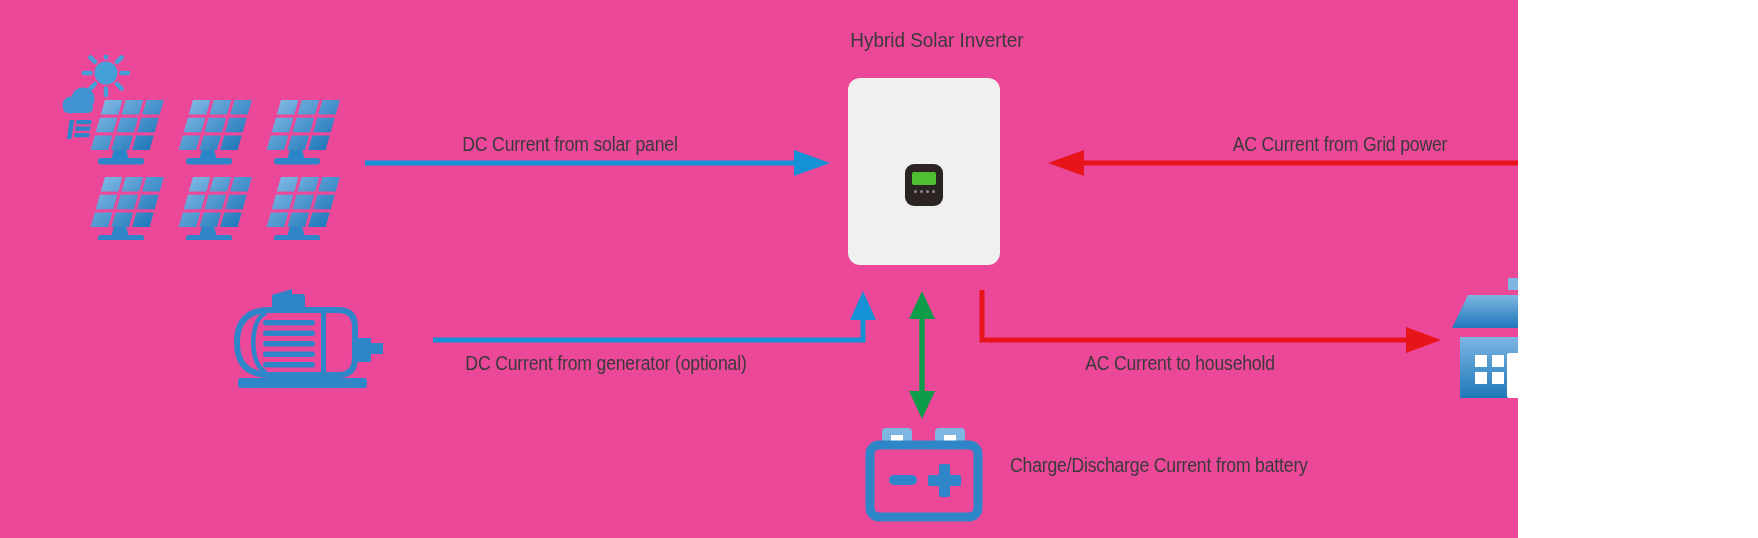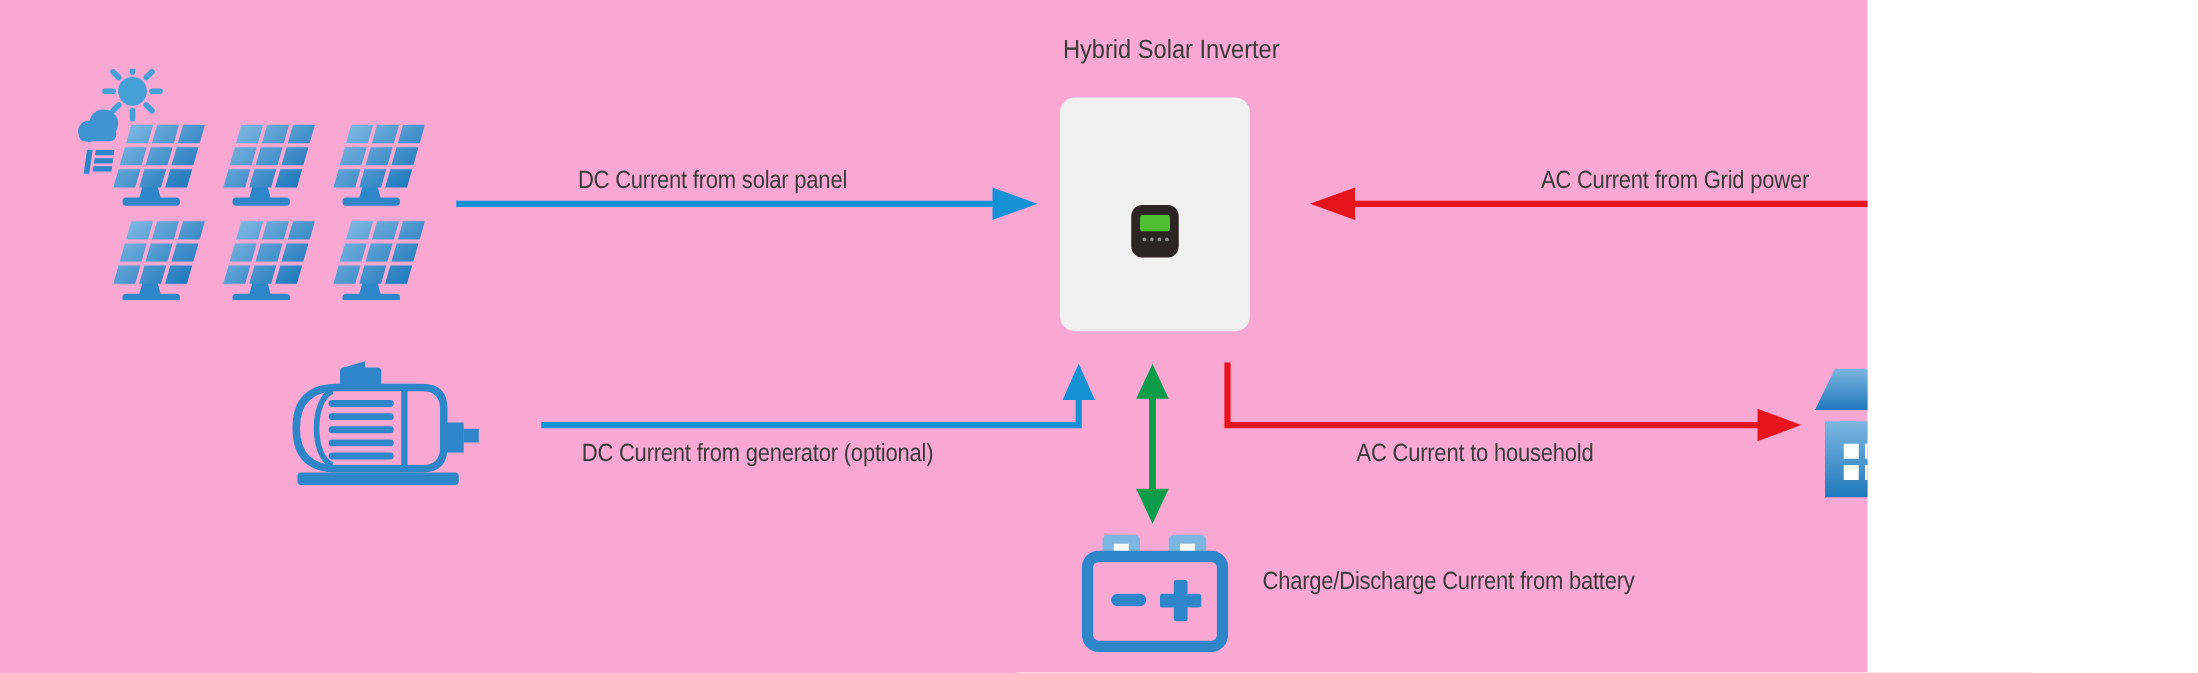--- a/index.html
+++ b/index.html
@@ -1,18 +1,18 @@
 <!DOCTYPE html>
 <html style="--arrow_dc: #1591d6; --arrow_ac: #e8141c; --arrow_battery: #0d9c4a; --icon_blue: #2e86c8; --icon_blue_light: #7db6e2; --icon_blue_dark: #1f78bb; --inverter_body: #f0f0f1; --display_dark: #2b2422; --display_screen: #4fbe31; --text: #3a3a3a;"><head>
 <meta charset="utf-8">
 <style>
   html,body{margin:0;padding:0;background:#ffffff;}
   #canvas{
     position:relative;width:1494px;height:538px;overflow:hidden;
-    font-family:"Liberation Sans", sans-serif;background:#f9a8d4;
+    font-family:"Liberation Sans", sans-serif;background:#ec4899;padding-left:24px;
   }
   .label{
     position:absolute;font-size:20px;color:var(--text,#3a3a3a);
     white-space:nowrap;letter-spacing:-0.2px;
   }
   .label.centered{transform:translateX(-50%) scaleX(0.88);}
   .label.leftal{transform:scaleX(0.88);transform-origin:left center;}
   #title{
     position:absolute;left:937px;top:28px;font-size:21px;color:var(--text,#3a3a3a);
     white-space:nowrap;transform:translateX(-50%) scaleX(0.9);

